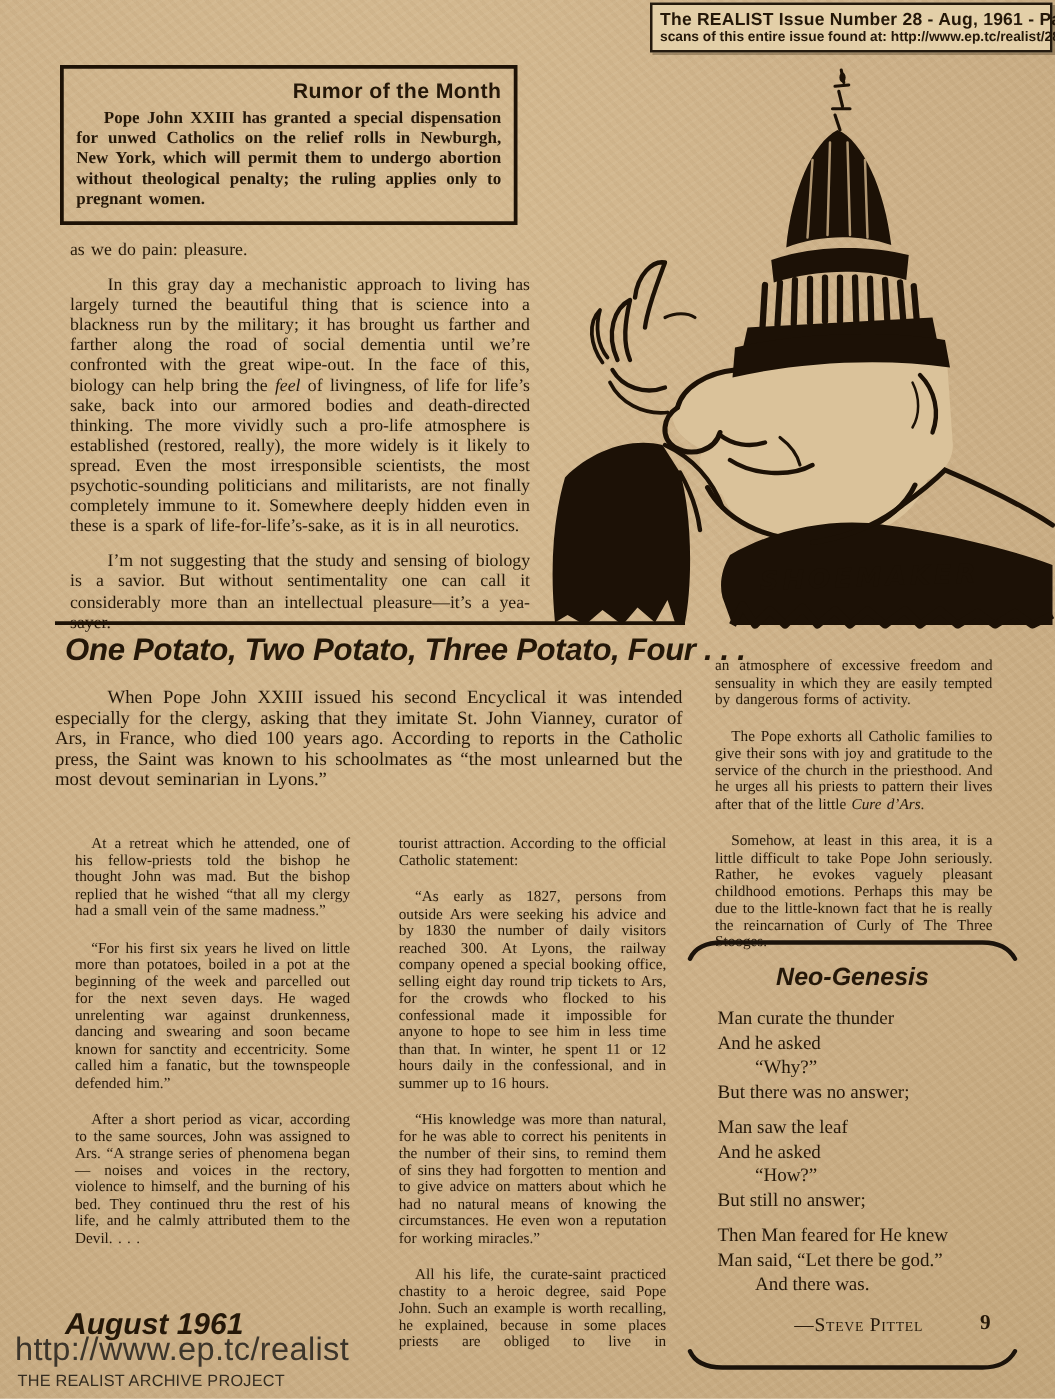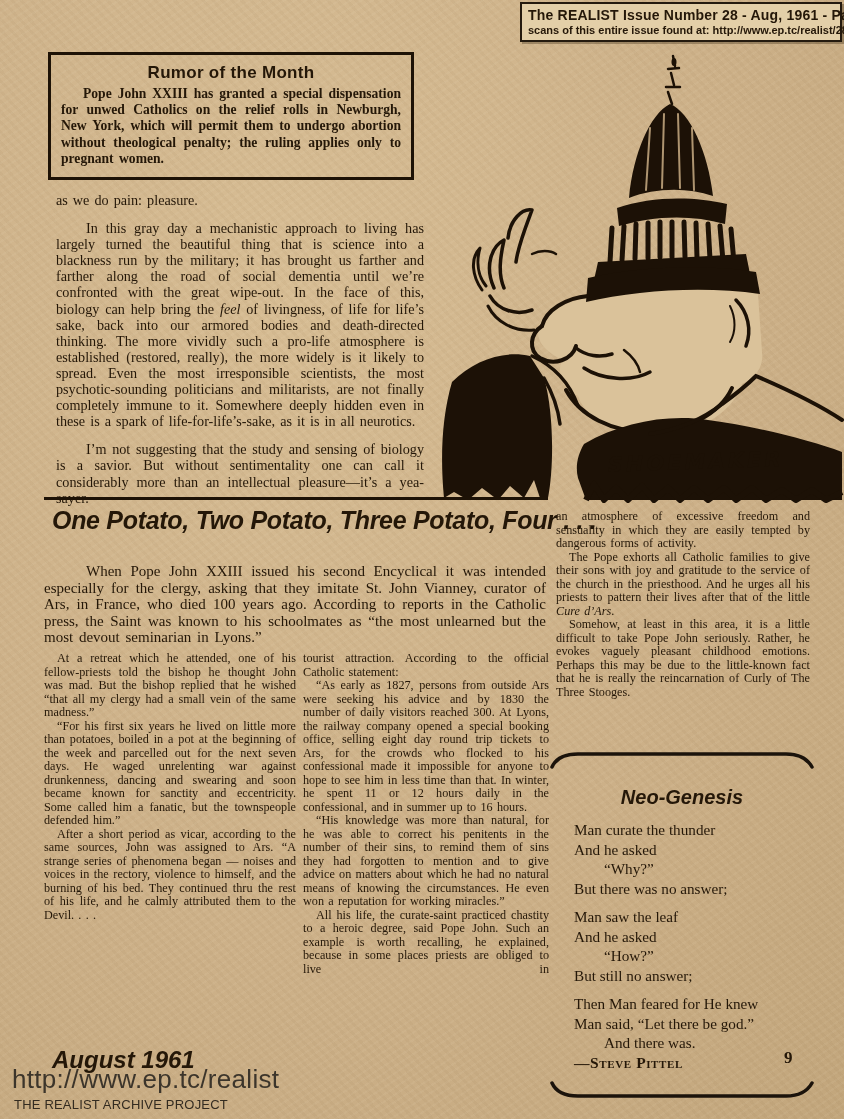--- a/index.html
+++ b/index.html
@@ -22,53 +22,53 @@
     box-shadow:2px 2px 0 rgba(40,25,8,0.3);
   }
   .archive-header .l1 { font-size:14px; font-weight:bold; letter-spacing:0.2px; white-space:nowrap; }
   .archive-header .l2 { font-size:11px; font-weight:bold; margin-top:1px; white-space:nowrap; }
 
   
   .rumor-box {
     position:absolute; left:48px; top:52px; width:340px;
     border:3px solid #1d1206; padding:8px 10px 10px;
   }
-  .rumor-title { text-align:center; font-family:"Liberation Sans", sans-serif; font-weight:bold; font-size:17px; letter-spacing:0.3px; }
+  .rumor-title { text-align:right; font-family:"Liberation Sans", sans-serif; font-weight:bold; font-size:17px; letter-spacing:0.3px; }
   .rumor-body { margin-top:3px; font-weight:bold; font-size:13.6px; line-height:16.2px; text-align:justify; text-indent:22px; word-spacing:2px; }
 
   
   .bio { position:absolute; left:44px; top:180px; width:392px; font-size:14.2px; line-height:16.1px; }
   .bio p { margin:12px; text-align:justify; word-spacing:1.5px; }
   .bio p.indent { text-indent:30px; }
 
   
   .title-rule { position:absolute; left:44px; top:497px; width:504px; height:3px; background:#1d1206; }
   .article-title {
     position:absolute; left:52px; top:506px; width:500px;
     font-family:"Liberation Sans", sans-serif; font-style:italic; font-weight:bold;
     font-size:25px; letter-spacing:-0.3px; white-space:nowrap;
   }
-  .lead { position:absolute; left:44px; top:563px; width:502px; font-size:15px; line-height:16.6px; text-align:justify; text-indent:42px; word-spacing:2px; }
+  .lead { position:absolute; left:44px; top:550px; width:502px; font-size:15px; line-height:16.6px; text-align:justify; text-indent:42px; word-spacing:2px; }
 
   .col { position:absolute; font-size:12.2px; line-height:13.5px; }
-  .col p { margin:0; text-align:justify; word-spacing:1.2px; }
+  .col p { margin:16px; text-align:justify; word-spacing:1.2px; }
   .col p.indent { text-indent:13px; }
   .col p.runon { text-align-last:justify; }
   .col1 { left:44px;  top:652px; width:252px; }
   .col2 { left:303px; top:652px; width:246px; }
   .col3 { left:556px; top:510px; width:254px; }
 
   
   .poem-box { position:absolute; left:548px; top:750px; width:268px; }
   .poem-rule { display:block; }
-  .poem-title { text-align:center; font-family:"Liberation Sans", sans-serif; font-style:italic; font-weight:bold; font-size:20px; margin-top:16px; }
+  .poem-title { text-align:center; font-family:"Liberation Sans", sans-serif; font-style:italic; font-weight:bold; font-size:20px; margin-top:1px; }
   .poem-lines { margin-top:11px; padding-left:26px; font-size:15.2px; line-height:19.5px; }
   .stanza + .stanza { margin-top:9px; }
   .poem-indent { padding-left:30px; }
-  .poem-attrib { text-align:left; padding-right:16px; font-variant:small-caps; font-weight:bold; font-size:15.5px; letter-spacing:0.6px; }
+  .poem-attrib { margin-top:13px; text-align:center; padding-right:16px; font-variant:small-caps; font-weight:normal; font-size:15.5px; letter-spacing:0.6px; }
 
   
   .issue-date { position:absolute; left:52px; top:1046px; font-family:"Liberation Sans", sans-serif; font-weight:bold; font-style:italic; font-size:24px; }
   .page-number { position:absolute; left:784px; top:1048px; font-weight:bold; font-size:17px; }
   .archive-url { position:absolute; left:12px; top:1064px; font-family:"Liberation Sans", sans-serif; font-size:26px; color:#3c352b; letter-spacing:0.3px; }
   .archive-project { position:absolute; left:14px; top:1097px; font-family:"Liberation Sans", sans-serif; font-size:13px; color:#332b20; letter-spacing:0.2px; }
 
   .illustration { position:absolute; left:436px; top:48px; width:408px; height:455px; }
 </style>
 </head>

